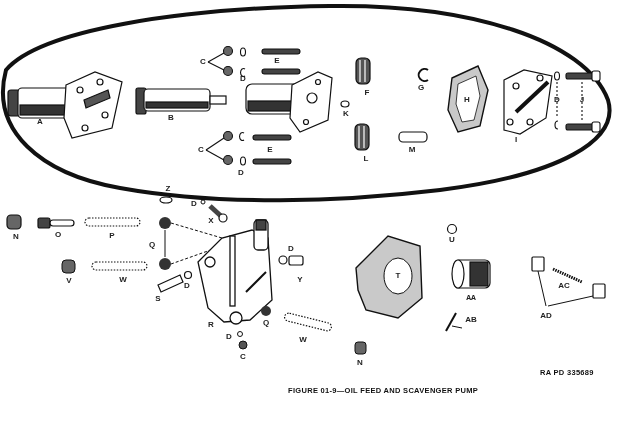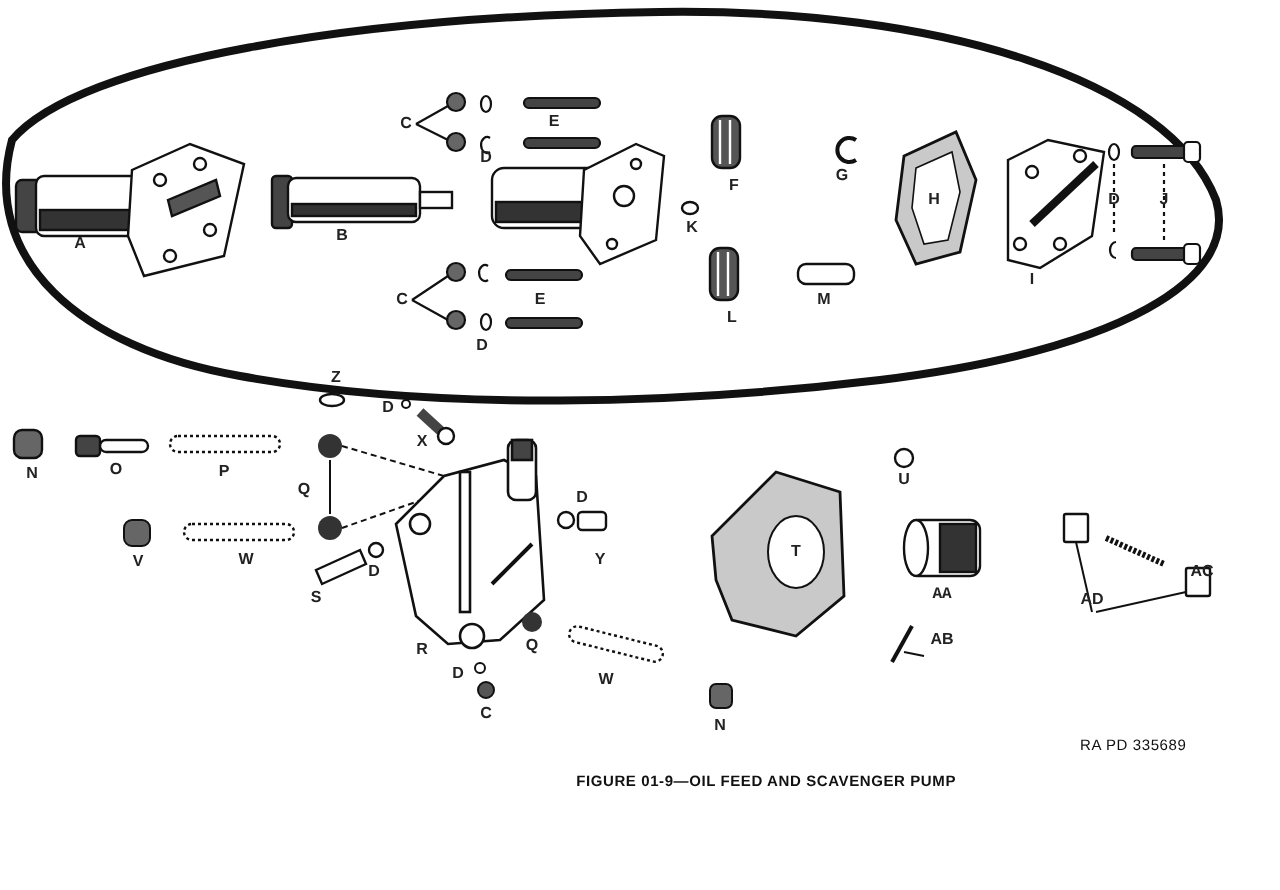--- a/index.html
+++ b/index.html
@@ -1,21 +1,21 @@
 <!DOCTYPE html>
 <html><head>
 <meta charset="utf-8">
 <style>
   html,body{margin:0;padding:0;background:#fff;}
   #canvas{position:relative;width:640px;height:445px;background:#fff;overflow:hidden;font-family:"Liberation Sans",sans-serif;color:#111;}
   svg{position:absolute;left:0;top:0;}
   .lbl{position:absolute;font-size:8px;font-weight:bold;color:#222;line-height:8px;transform:translate(-50%,-50%);white-space:nowrap;}
   .caption{position:absolute;left:0;width:526px;top:386px;text-align:right;font-size:7.5px;font-weight:bold;letter-spacing:0.3px;padding-left:0;}
   .caption span{position:relative;left:-48px;}
-  .ref{position:absolute;left:540px;top:368px;font-size:7.5px;font-weight:normal;letter-spacing:0.3px;}
+  .ref{position:absolute;left:540px;top:368px;font-size:7.5px;font-weight:bold;letter-spacing:0.3px;}
 </style>
 </head>
 <body>
 
 <div id="canvas">
   <svg width="640" height="445" viewBox="0 0 640 445">
 
     <path d="M 6 70 C 40 30, 180 8, 330 6 C 470 4, 585 40, 608 100 C 620 140, 560 175, 440 190 C 340 202, 220 206, 120 188 C 40 174, -10 130, 6 70 Z" fill="none" stroke="#111" stroke-width="4"></path>
 
     <g stroke="#111" stroke-width="1.2" fill="#fff">
@@ -219,20 +219,20 @@
       <div class="lbl" style="left: 158px; top: 299px;">S</div>
       <div class="lbl" style="left: 211px; top: 325px;">R</div>
       <div class="lbl" style="left: 266px; top: 323px;">Q</div>
       <div class="lbl" style="left: 303px; top: 340px;">W</div>
       <div class="lbl" style="left: 229px; top: 337px;">D</div>
       <div class="lbl" style="left: 243px; top: 357px;">C</div>
       <div class="lbl" style="left: 452px; top: 240px;">U</div>
       <div class="lbl" style="left: 398px; top: 276px;">T</div>
       <div class="lbl" style="left: 471px; top: 298px; font-family: Liberation Mono, monospace;">AA</div>
       <div class="lbl" style="left: 471px; top: 320px;">AB</div>
-      <div class="lbl" style="left: 564px; top: 286px; margin-left: 37px;">AC</div>
-      <div class="lbl" style="left: 546px; top: 300px;">AD</div>
+      <div class="lbl" style="left: 564px; top: 286px;">AC</div>
+      <div class="lbl" style="left: 546px; top: 316px;">AD</div>
       <div class="lbl" style="left: 360px; top: 363px;">N</div>
     </div>
 
   <div class="ref">RA PD 335689</div>
   <div class="caption"><span>FIGURE 01-9—OIL FEED AND SCAVENGER PUMP</span></div>
 </div>
 
 </body></html>

